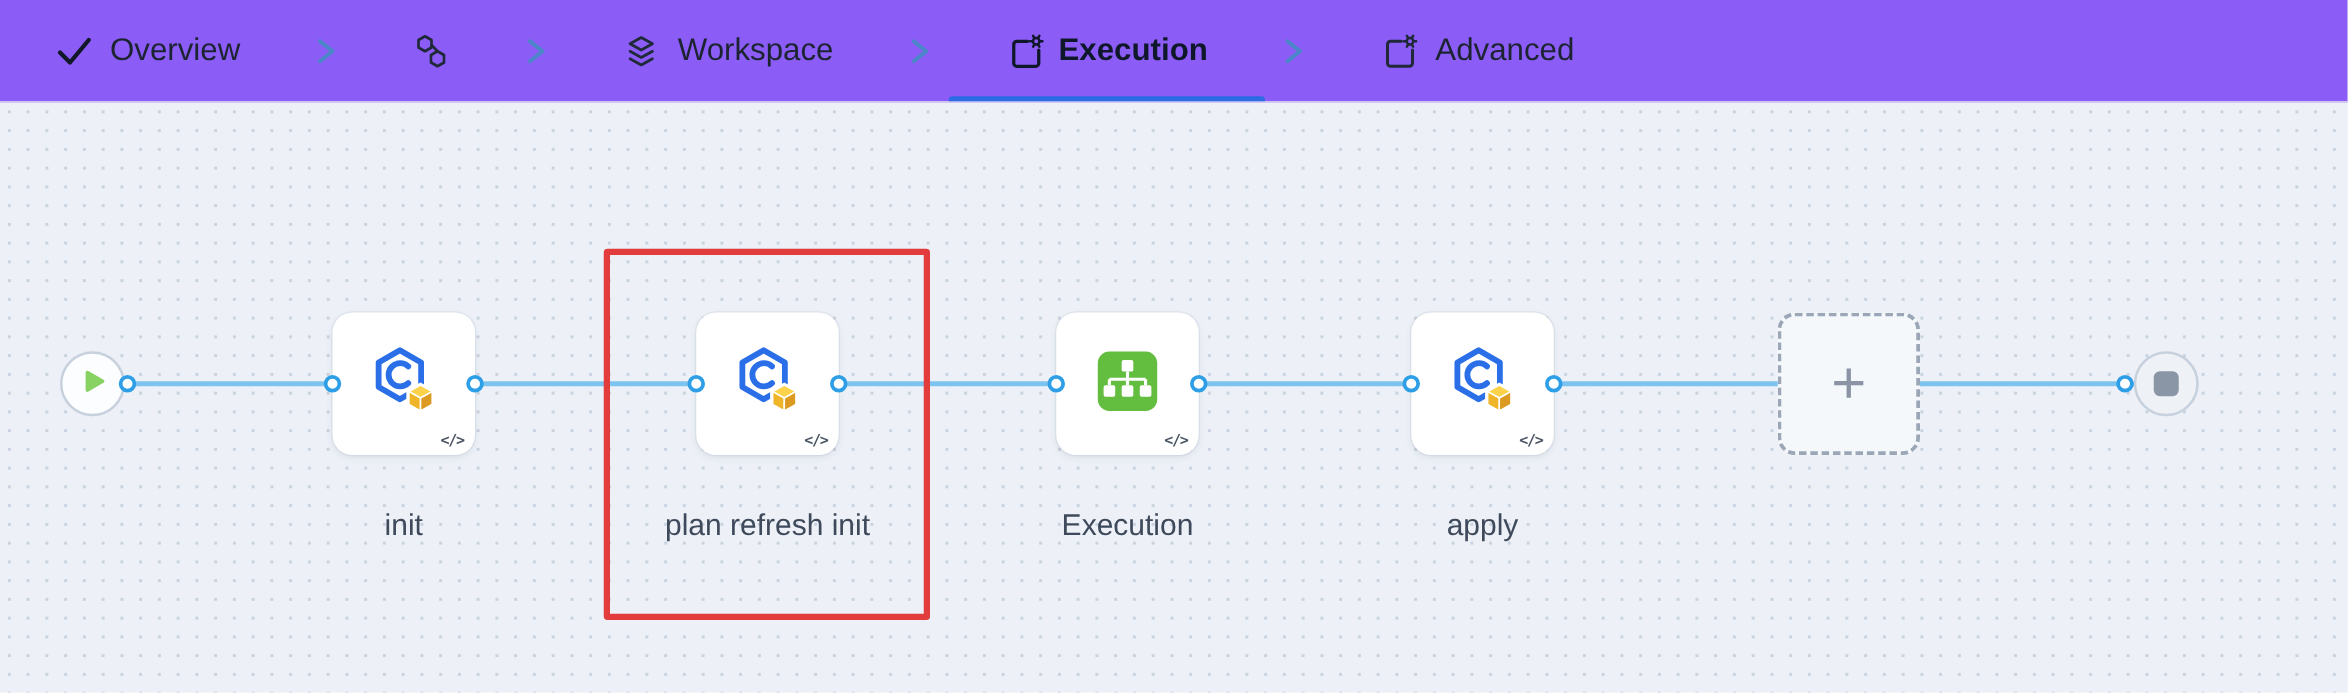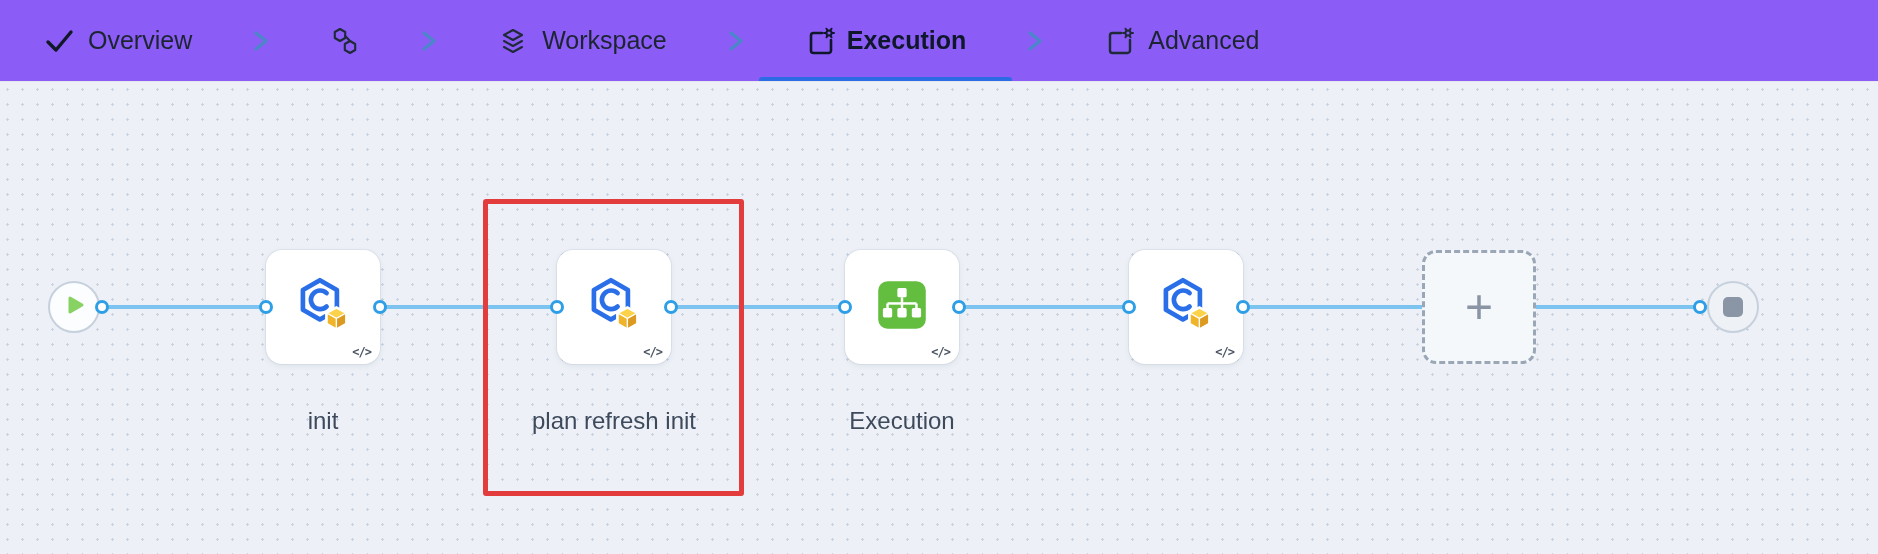--- a/index.html
+++ b/index.html
@@ -330,20 +330,21 @@
           <path d="M27 6 L43.45 15.5 V34.5 L27 44 L10.55 34.5 V15.5 Z" stroke="#2a6fe8" stroke-width="4.5" stroke-linejoin="round"></path>
           <path d="M33.5 31.5 A9 9 0 1 1 33.5 18.5" stroke="#2a6fe8" stroke-width="4.5" stroke-linecap="round"></path>
           <path d="M43 31 L54 37 V49 L43 55 L32 49 V37 Z" fill="#ffffff"></path>
           <path d="M43 33 L52 38 L43 43 L34 38 Z" fill="#fcd24b" stroke="#ffffff" stroke-width="1.2" stroke-linejoin="round"></path>
           <path d="M34 38 L43 43 V53 L34 48 Z" fill="#f0b429" stroke="#ffffff" stroke-width="1.2" stroke-linejoin="round"></path>
           <path d="M52 38 V48 L43 53 V43 Z" fill="#dc9a20" stroke="#ffffff" stroke-width="1.2" stroke-linejoin="round"></path>
         </svg>
       </span>
       <span class="code-badge">&lt;/&gt;</span>
     </div>
+    <div class="node-label" style="left:1086px;width:200px">apply</div>
 
     <div class="add-step">
       <span class="plus-glyph">+</span>
     </div>
 
     <div class="terminal end">
       <span class="stop-square"></span>
     </div>
 
     <div class="highlight-rect"></div>

